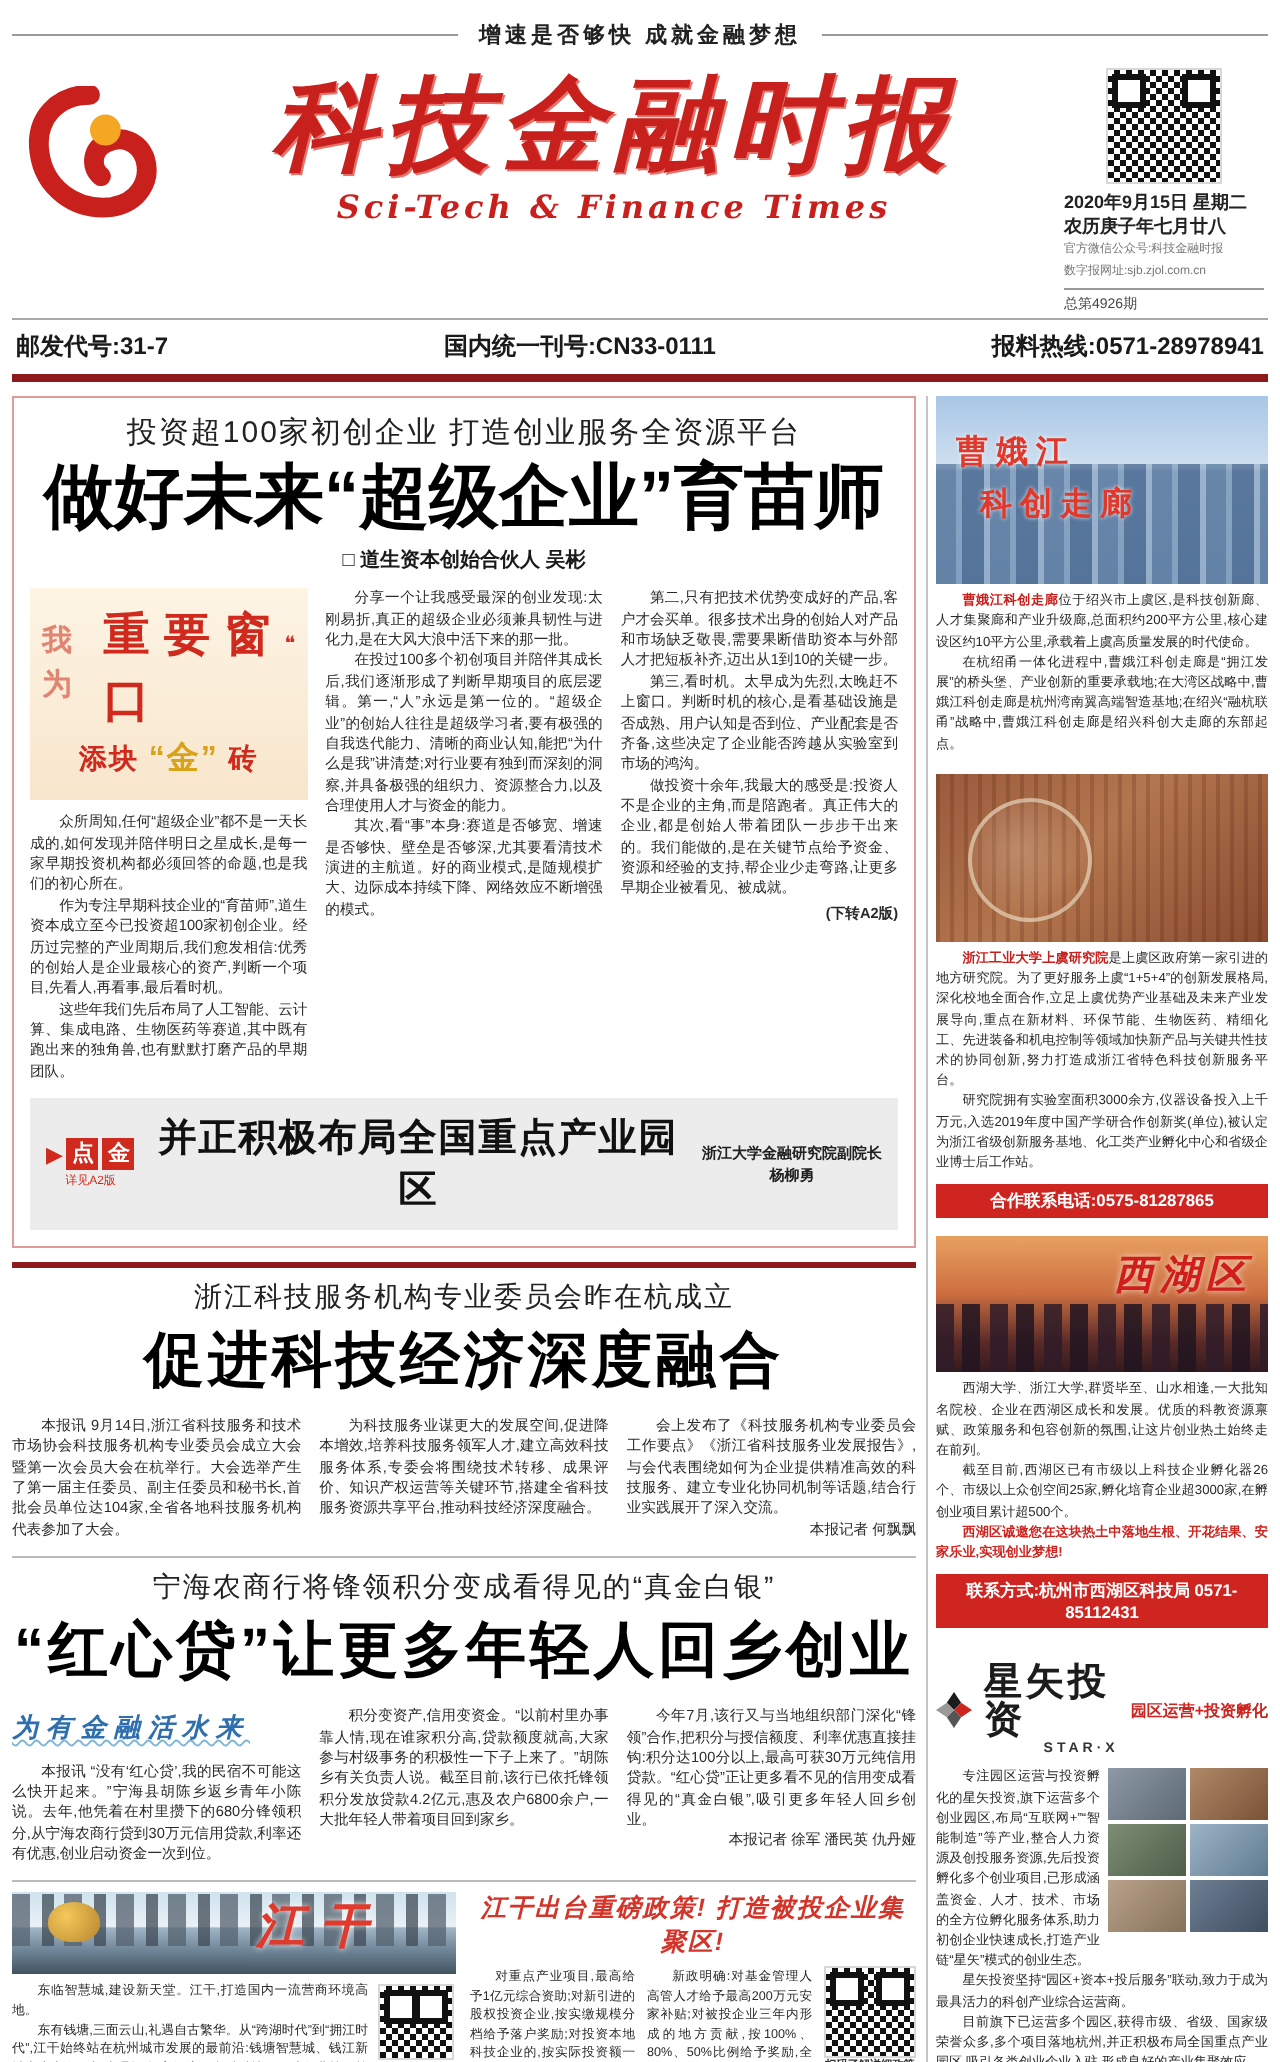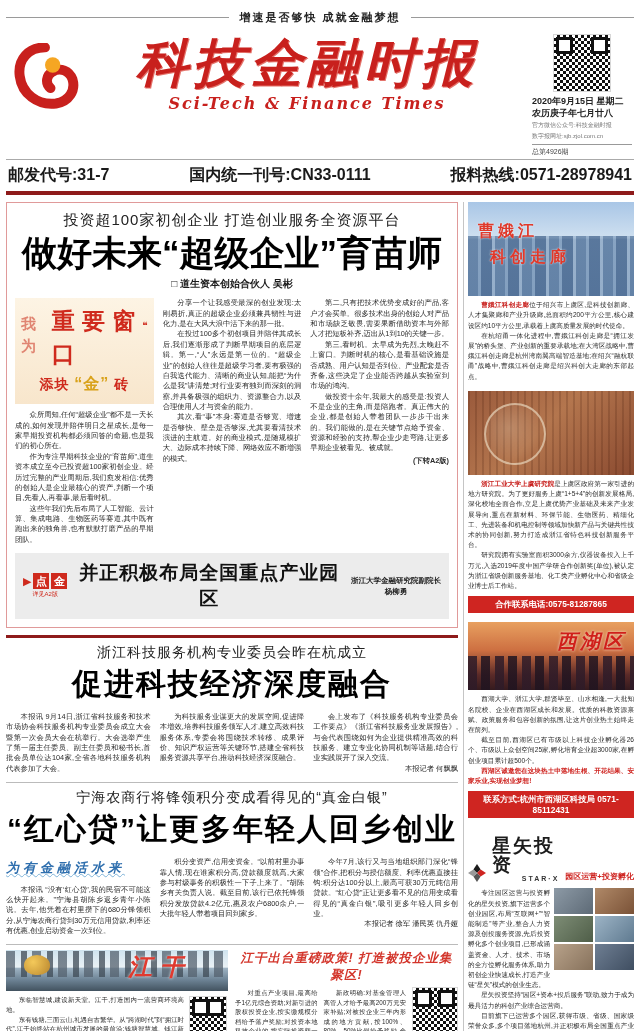--- a/index.html
+++ b/index.html
@@ -27,21 +27,21 @@
   .qr::before, .qr::after { content:""; position:absolute; width:11px; height:11px;
         border:3px solid #111; background:#fff; }
   .qr::before { top:2px; left:2px; } .qr::after { top:2px; right:2px; }
   .mast-right .qr { width:56px; height:56px; margin:0 auto 5px; }
   .date1, .date2 { font-size:9px; font-weight:bold; color:#222; line-height:1.3; }
   .tiny { font-size:6px; color:#777; margin-top:2px; line-height:1.4; }
   .issue { font-size:7px; color:#444; border-top:1px solid #999; margin-top:4px; padding-top:2px; }
 
   
   .info-bar { display:flex; justify-content:space-between; border-top:1px solid #aaa;
-              border-bottom:4px solid #8e1b1b; padding:5px 2px; font-size:16px; font-weight:bold; }
+              border-bottom:4px solid #8e1b1b; padding:5px 2px; font-size:12px; font-weight:bold; }
 
   
   .main { display:flex; margin-top:7px; }
   .left-col { width:452px; flex:0 0 auto; }
   .v-divider { width:1px; background:#c5c5c5; margin:0 4px 0 5px; }
   .sidebar { flex:1; min-width:0; }
 
   
   .article1 { border:1px solid #e09a9a; padding:8px 8px 8px; }
   .kicker { text-align:center; font-size:15px; letter-spacing:1px; color:#222; }
@@ -127,21 +127,21 @@
   .photo-plaque::after { content:""; position:absolute; left:16px; top:12px; width:58px; height:58px;
       border:2px solid rgba(235,220,195,.65); border-radius:50%;
       background:radial-gradient(circle at 40% 40%, rgba(240,225,200,.25), transparent 70%); }
 
   .photo-xihu { height:68px; background:linear-gradient(180deg,#e8a060,#cd6f41 42%,#5a2a28 78%,#341a1e); }
   .photo-xihu::before { content:""; position:absolute; bottom:0; left:0; right:0; height:34px;
       background:repeating-linear-gradient(90deg,#2e1b28 0 9px, transparent 9px 13px, #201420 13px 22px, transparent 22px 27px); opacity:.85; }
   .xh-label { position:absolute; top:6px; right:8px; font-size:20px; font-weight:900; color:#d01f1a;
       font-style:italic; letter-spacing:3px; text-shadow:0 0 3px rgba(255,255,255,.75); }
 
-  .starx-head { display:flex; align-items:flex-end; gap:6px; padding:2px 0 2px;margin-top:16px; }
+  .starx-head { display:flex; align-items:center; gap:6px; padding:2px 0 2px;margin-top:16px; }
   .starx-icon { width:18px; height:18px; flex:0 0 auto; }
   .starx-name { font-size:19px; font-weight:900; color:#1c1c1c; letter-spacing:2px; line-height:1; }
   .starx-en { font-size:7px; font-weight:bold; color:#333; letter-spacing:2px; text-align:right; margin-top:1px; }
   .starx-tag { margin-left:auto; color:#cf2521; font-weight:bold; font-size:8px; white-space:nowrap; }
   .collage { float:right; width:80px; margin:0 0 3px 4px; display:grid; grid-template-columns:1fr 1fr; gap:2px; }
   .tile { height:26px; }
   .t1{background:linear-gradient(135deg,#8d9aa6,#5d6a76);} .t2{background:linear-gradient(135deg,#b08968,#7a5237);}
   .t3{background:linear-gradient(135deg,#7e8d76,#4f5e48);} .t4{background:linear-gradient(135deg,#9db4c6,#5f7a90);}
   .t5{background:linear-gradient(135deg,#b8a28a,#86715b);} .t6{background:linear-gradient(135deg,#6f7f93,#3f4e61);}
 </style>

